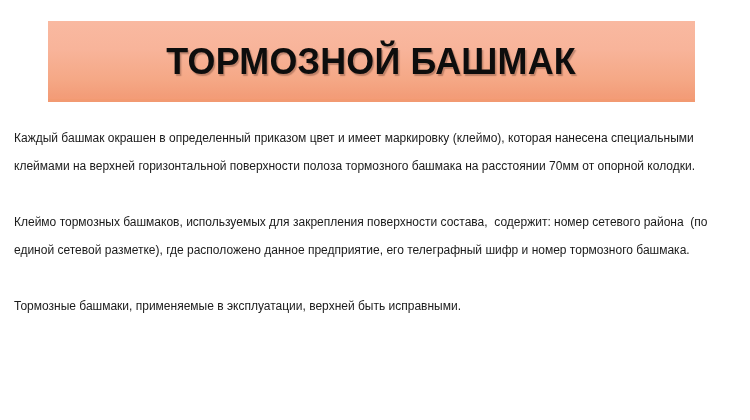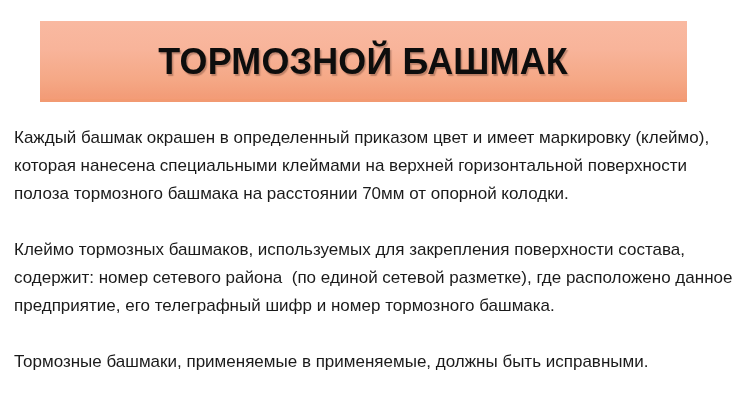--- a/index.html
+++ b/index.html
@@ -14,21 +14,21 @@
     height: 420px;
     background: #ffffff;
     overflow: hidden;
     font-family: "Liberation Sans", sans-serif;
     -webkit-font-smoothing: antialiased;
   }
 
   
   .title-banner {
     position: absolute;
-    left: 40px;
+    left: 48px;
     top: 21px;
     width: 647px;
     height: 81px;
     background: linear-gradient(to bottom, #f9b9a1 0%, #f8b49a 35%, #f5a886 72%, #f39d79 92%, #f59b74 100%);
     display: flex;
     align-items: center;
     justify-content: center;
     box-sizing: border-box;
   }
 
@@ -58,21 +58,21 @@
   }
 
   
   .body-copy {
     position: absolute;
     left: 14px;
     top: 124px;
     width: 724px;
     color: #1a1a1a;
     font-family: "Liberation Sans", sans-serif;
-    font-size: 17px;
+    font-size: 12px;
     line-height: 28px;
   }
 
   .para {
     margin: 0;
     white-space: pre-wrap;
   }
 
   .para-gap {
     height: 28px;
@@ -89,16 +89,16 @@
 
   <div class="title-banner">
     <div class="title-text">ТОРМОЗНОЙ БАШМАК</div>
   </div>
 
   <div class="body-copy">
     <p class="para">Каждый башмак окрашен в определенный приказом цвет и имеет маркировку (клеймо), которая нанесена специальными клеймами на верхней горизонтальной поверхности полоза тормозного башмака на расстоянии 70мм от опорной колодки.</p>
     <div class="para-gap"></div>
     <p class="para">Клеймо тормозных башмаков, используемых для закрепления поверхности состава,  содержит: номер сетевого района  (по единой сетевой разметке), где расположено данное предприятие, его телеграфный шифр и номер тормозного башмака.</p>
     <div class="para-gap-small"></div>
-    <p class="para">Тормозные башмаки, применяемые в применяемые, должны быть исправными.</p>
+    <p class="para">Тормозные башмаки, применяемые в эксплуатации, верхней быть исправными.</p>
   </div>
 
 </div>
 
 </body></html>

